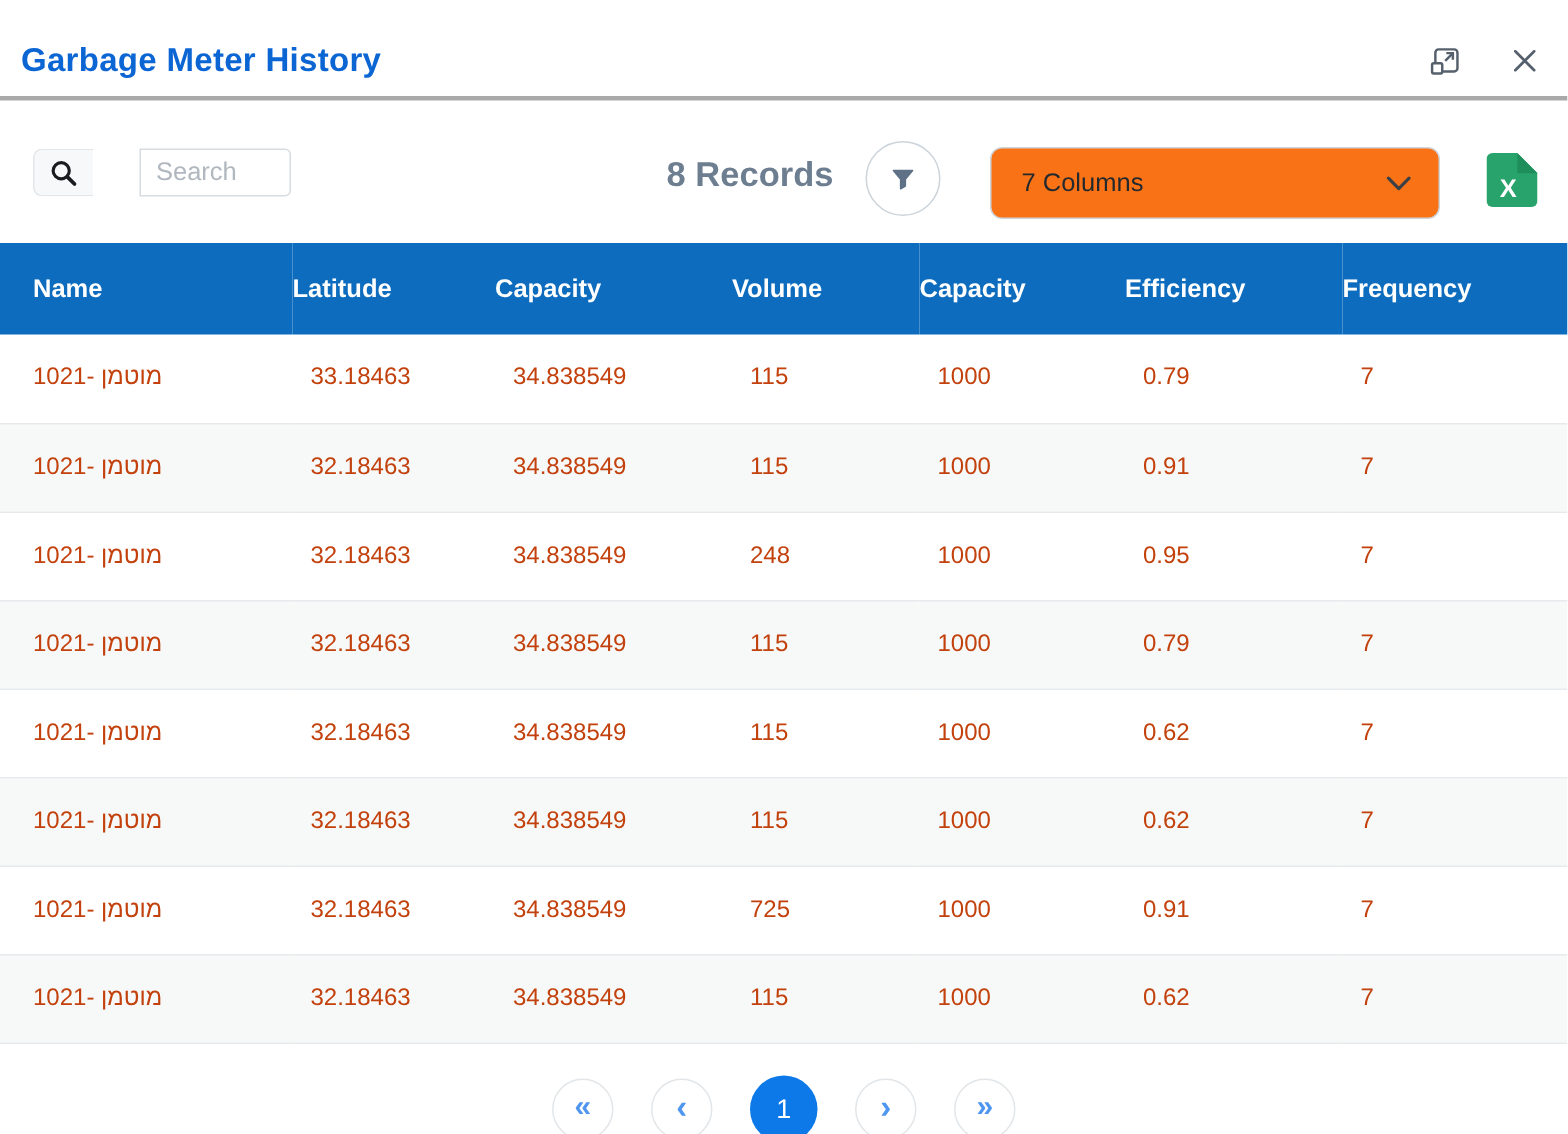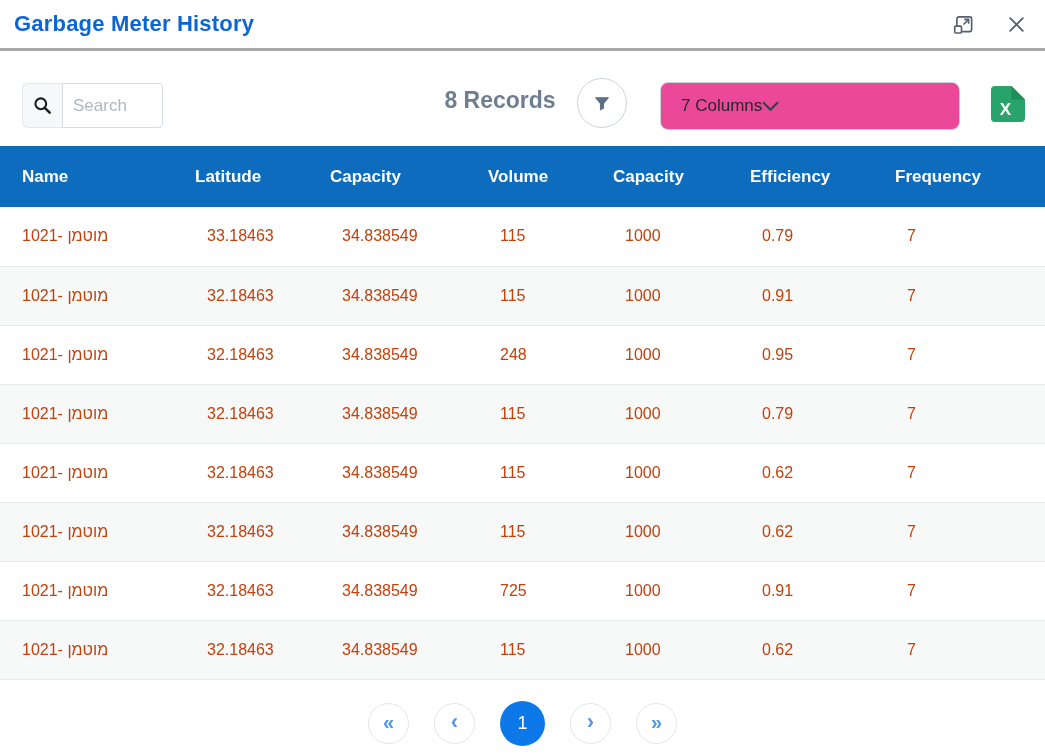--- a/index.html
+++ b/index.html
@@ -4,52 +4,52 @@
 <style>
   * { box-sizing: border-box; }
   html, body { margin: 0; padding: 0; }
   body {
     width: 1045px; height: 756px; overflow: hidden; background: #fff;
     font-family: "Liberation Sans", "DejaVu Sans", sans-serif;
   }
   .window { position: relative; width: 1045px; height: 756px; background: #fff; }
 
   
-  .titlebar { height: 48px; display: flex; align-items: center; justify-content: space-between; padding: 0 16px 0 14px; }
+  .titlebar { height: 48px; display: flex; align-items: center; justify-content: space-between; padding: 0 16px 0 14px; margin-top: 16px; }
   .page-title { margin: 0; font-size: 22px; font-weight: 700; color: #0b66d4; letter-spacing: .2px; }
   .titlebar-icons { display: flex; align-items: center; gap: 26px; }
   .icon-btn { background: none; border: none; padding: 2px; cursor: pointer; display: flex; align-items: center; }
 
   .divider { height: 3px; background: #a9a9a9; width: 100%; }
 
   
   .toolbar { position: relative; height: 95px; }
-  .search-group { position: absolute; left: 22px; top: 32px; display: flex; height: 45px; }
+  .search-group { position: absolute; left: 22px; top: 32px; display: flex; height: 32px; gap: 31px; }
   .search-icon-box {
     width: 40px; background: #f6f8f9; border: 1px solid #e3e7ea; border-right: none;
     border-radius: 6px 0 0 6px; display: flex; align-items: center; justify-content: center;
   }
   .search-input {
     width: 101px; border: 1px solid #d7dce1; border-radius: 0 4px 4px 0; padding: 0 10px;
     font-size: 17px; color: #333; outline: none; font-family: inherit; background: #fff;
   }
   .search-input::placeholder { color: #b0b7bf; }
 
   .records {
     position: absolute; left: 440px; top: 0; width: 120px; height: 95px; line-height: 99px;
     text-align: center; font-size: 23px; font-weight: 600; color: #6e7e91;
   }
   .filter-btn {
     position: absolute; left: 577px; top: 27px; width: 50px; height: 50px; border-radius: 50%;
     border: 1px solid #ccd4db; background: #fff; display: flex; align-items: center; justify-content: center; cursor: pointer;
   }
   .columns-select {
     position: absolute; left: 660px; top: 31px; width: 300px; height: 48px;
-    background: #ec4899; border: 1px solid #ced4da; border-radius: 8px;
-    display: flex; align-items: center; 
+    background: #f97316; border: 1px solid #ced4da; border-radius: 8px;
+    display: flex; align-items: center; justify-content: space-between;
     padding: 0 18px 0 20px; font-size: 17px; color: #24292e; cursor: pointer;
   }
   .excel-btn { position: absolute; left: 991px; top: 35px; background: none; border: none; padding: 0; cursor: pointer; display: flex; }
 
   
   table { width: 1045px; border-collapse: collapse; table-layout: fixed; }
   thead th {
     background: #0d6cbd; color: #fff; font-size: 17px; font-weight: 700;
     text-align: left; height: 61px; padding: 0; margin-left: 35px;
   }

